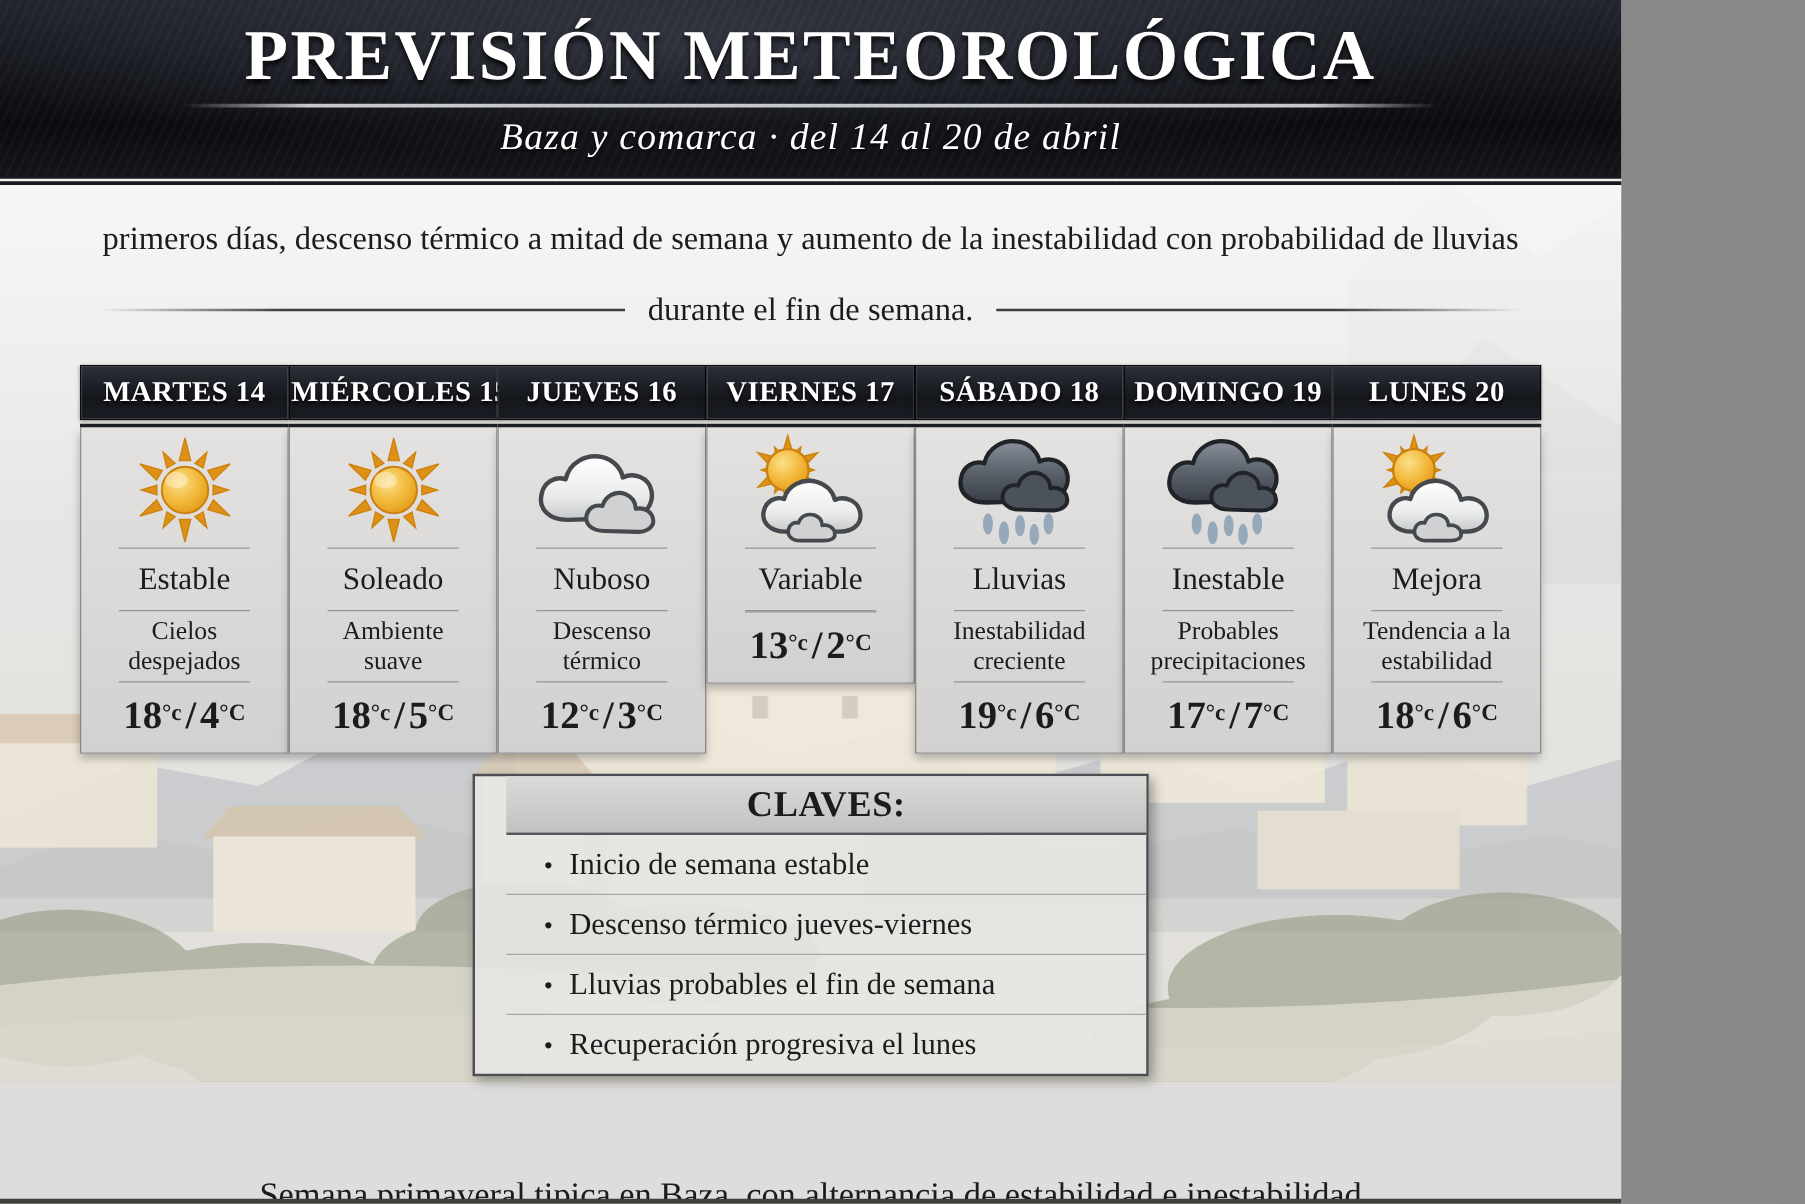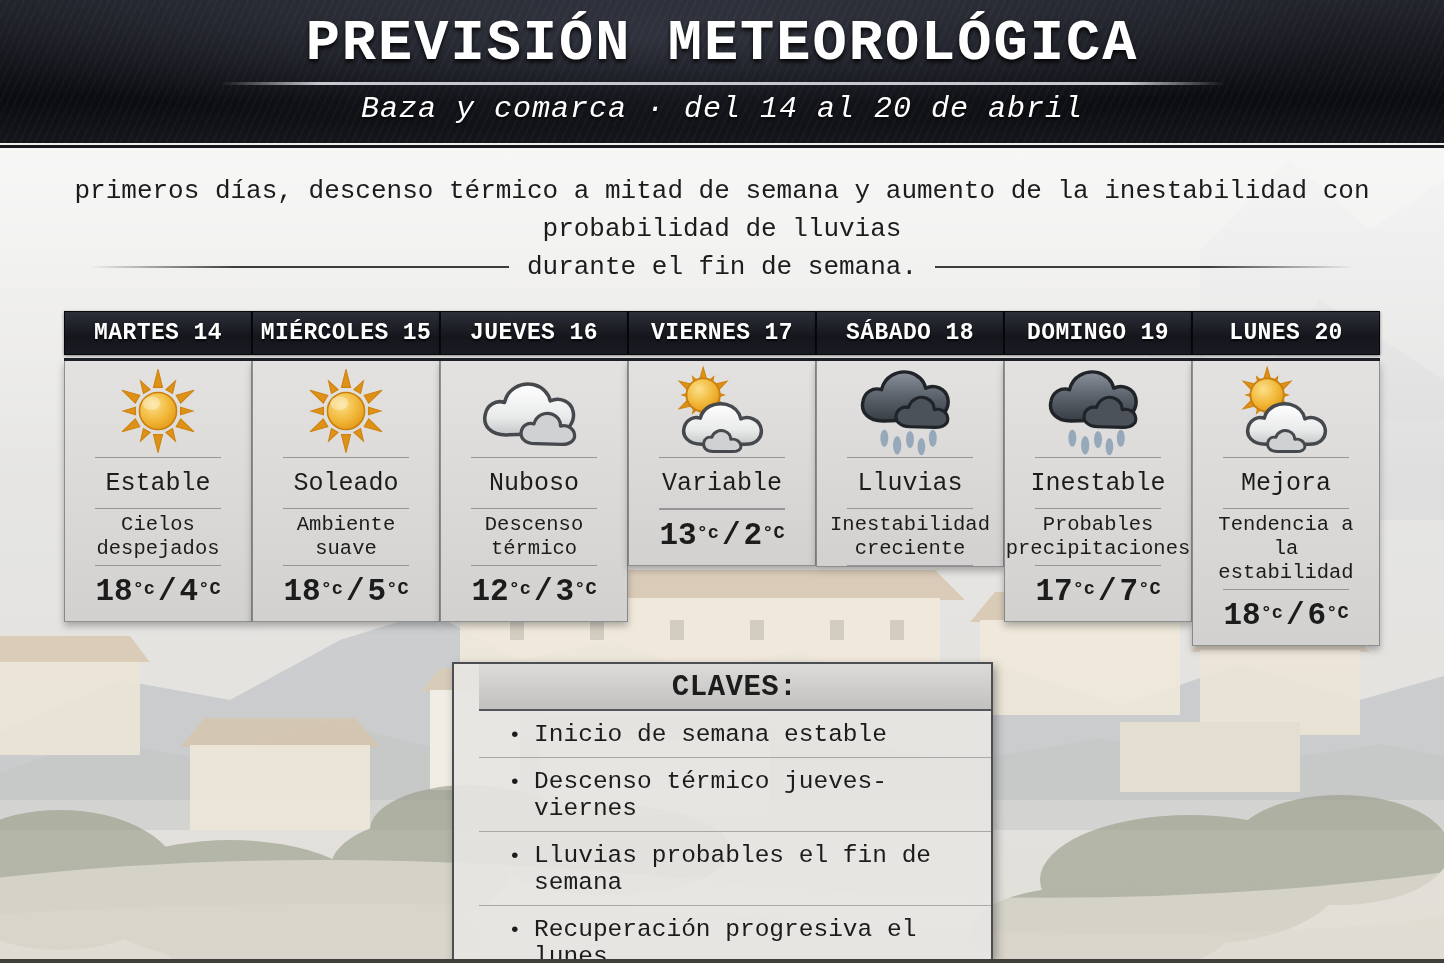--- a/index.html
+++ b/index.html
@@ -1,38 +1,38 @@
 <!DOCTYPE html>
 <html><head>
 <meta charset="utf-8">
 <style>
   html,body{margin:0;padding:0;background:#888;}
-  .page{width:1444px;height:963px;position:relative;overflow:hidden;
-        font-family:Liberation Mono, monospace;color:#1c1c1c;
+  .page{width:1297px;height:963px;position:relative;overflow:hidden;
+        font-family:Liberation Serif, serif;color:#1c1c1c;
         background:#dedddb;border-bottom:4px solid #403f3b;box-sizing:border-box;}
   .bg{position:absolute;inset:0;z-index:0;}
   .content{position:relative;z-index:1;}
 
   
   .band{height:143px;position:relative;text-align:center;color:#fff;
     background:
       repeating-linear-gradient(115deg, rgba(255,255,255,.025) 0 2px, rgba(0,0,0,0) 2px 7px),
       radial-gradient(ellipse at 45% 25%, rgba(82,88,104,.38), rgba(0,0,0,0) 62%),
       linear-gradient(#23252d, #0b0c10 70%, #15161b);}
   .title{font-size:57px;font-weight:bold;letter-spacing:2px;padding-top:12px;
          text-shadow:0 3px 4px rgba(0,0,0,.85);}
   .title-divider{width:1005px;height:3px;margin:6px auto 7px;
       background:linear-gradient(90deg, rgba(200,202,208,0), #c7c9ce 10%, #c7c9ce 90%, rgba(200,202,208,0));}
   .subtitle{font-size:30px;font-style:italic;letter-spacing:1px;text-shadow:0 2px 3px rgba(0,0,0,.8);text-align:center;}
   .rule-light{height:2px;background:#f0efec;}
   .rule-dark{height:3px;background:#17181d;}
 
   
   .intro{padding-top:24px;font-size:26px;line-height:38px;text-align:center;}
-  .intro-tail{display:flex;align-items:center;justify-content:center;gap:18px;}
+  .intro-tail{display:flex;align-items:center;justify-content:center;gap:18px;margin-top:19px;}
   .tail-rule{height:2px;width:420px;}
   .tail-rule.left{background:linear-gradient(90deg, rgba(30,30,30,0), rgba(30,30,30,.85) 35%, rgba(30,30,30,.85));}
   .tail-rule.right{background:linear-gradient(270deg, rgba(30,30,30,0), rgba(30,30,30,.85) 35%, rgba(30,30,30,.85));}
 
   
   .cards{display:flex;margin:25px 64px 0;align-items:flex-start;}
   .card{flex:1;display:flex;flex-direction:column;min-width:0;}
   .card-header{background:linear-gradient(#2c2f38,#14161c 60%,#1a1c23);
       border:1px solid #07080b;color:#fff;font-weight:bold;font-size:23px;
       text-align:center;padding:8px 1px;letter-spacing:.4px;white-space:nowrap;
@@ -318,20 +318,21 @@
           <div class="icon-wrap">
             <svg class="wicon wicon-rain" viewBox="0 0 80 66">
                 <use href="#sym-rain"></use>
               </svg>
           </div>
           <div class="divider"></div>
           <div class="condition">Lluvias</div>
           <div class="divider"></div>
           <div class="detail">Inestabilidad creciente</div>
           <div class="divider"></div>
+          <div class="temps"><span>19</span><span class="deg">°c</span><span class="sep">/</span><span>6</span><span class="deg">°C</span></div>
         </div>
       </div>
 
       <div class="card">
         <div class="card-header">
           <span>DOMINGO 19</span>
         </div>
         <div class="card-rule"></div>
         <div class="card-body">
           <div class="icon-wrap">

